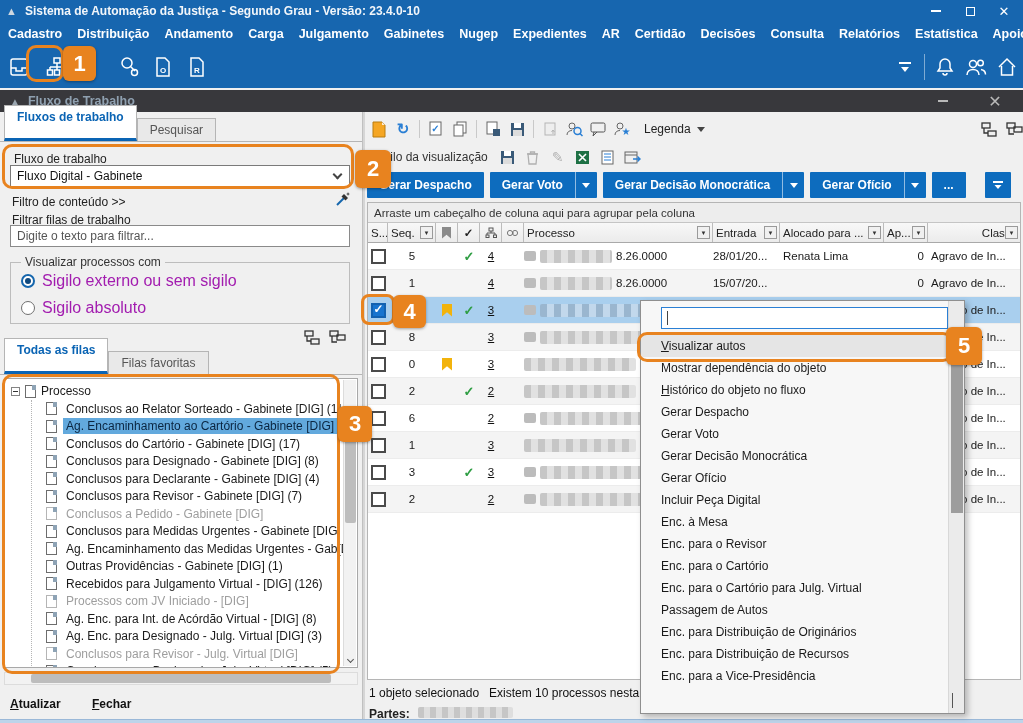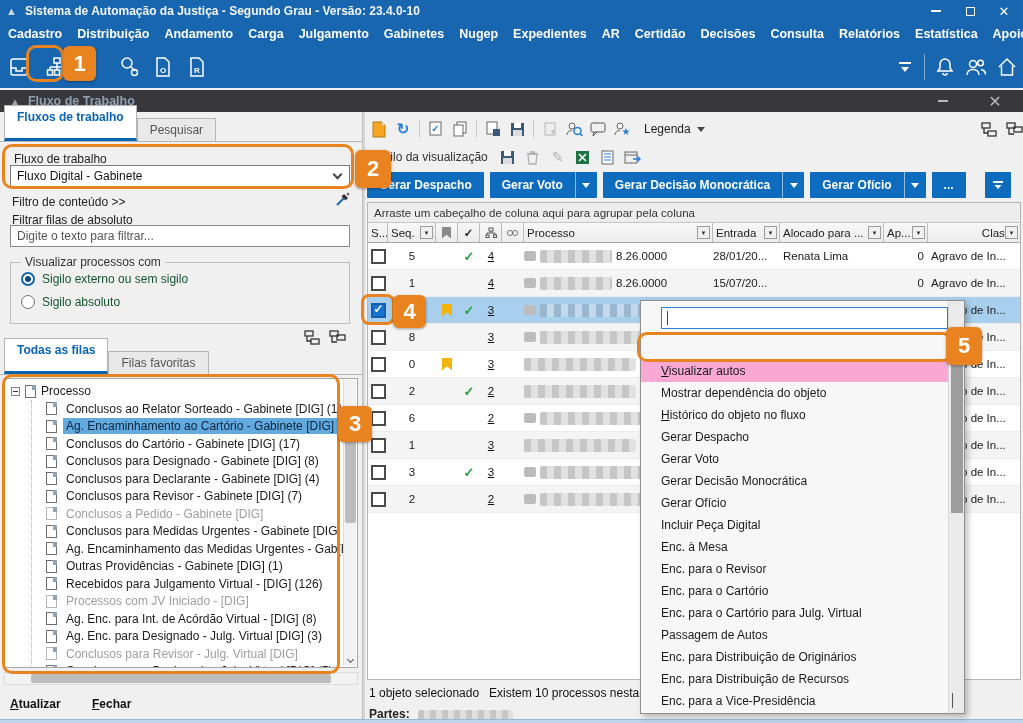--- a/index.html
+++ b/index.html
@@ -35,21 +35,21 @@
   .tabsrow{position:absolute;left:0;top:5px;width:362px;height:25px;border-bottom:1px solid #b5b5b5;display:flex;align-items:flex-end;padding-left:4px;}
   .tab{padding:4px 12px 4px 12px;font-size:12px;border:1px solid #b5b5b5;border-bottom:none;background:#e9e9e9;color:#555;}
   .tab.active{background:#fff;color:#0a64b4;font-weight:bold;border-bottom:3px solid #0a64b4;padding-bottom:14px;}
   .plabel{position:absolute;font-size:12px;color:#222;}
   .combo{position:absolute;height:22px;background:#fff;border:1px solid #7a7a7a;display:flex;align-items:center;padding:0 22px 0 6px;font-size:12px;color:#111;}
   .chev{width:7px;height:7px;border-right:2px solid #444;border-bottom:2px solid #444;transform:rotate(45deg);display:inline-block;}
   .combo .chev{position:absolute;right:8px;top:5px;}
   .tinput{position:absolute;height:22px;background:#fff;border:1px solid #8a8a8a;display:flex;align-items:center;padding:0 6px;font-size:12px;color:#555;}
   .gbox{position:absolute;border:1px solid #bdbdbd;}
   .gbox .legend{position:absolute;top:-8px;left:10px;background:#f0f0f0;padding:0 4px;font-size:12px;color:#333;}
-  .radiorow{display:flex;align-items:center;gap:7px;margin:9px 0 0 10px;font-size:12px;color:#14532d;text-align:center;}
+  .radiorow{display:flex;align-items:center;gap:7px;margin:9px 0 0 10px;font-size:16px;color:#a21caf;text-align:center;}
   .radio{width:14px;height:14px;border-radius:50%;border:1px solid #707070;background:#fff;position:relative;flex:0 0 14px;}
   .radio.on{border:2px solid #1566ad;}
   .radio.on::after{content:"";position:absolute;left:2px;top:2px;width:6px;height:6px;border-radius:50%;background:#10497e;}
   .treebox{position:absolute;left:4px;top:266px;width:354px;height:290px;background:#fff;border:1px solid #a8a8a8;overflow:hidden;}
   .troot{display:flex;align-items:center;height:18px;margin:3px 0 0 6px;gap:5px;font-size:12px;white-space:nowrap;}
   .expbox{width:9px;height:9px;border:1px solid #848484;background:#fff;position:relative;flex:0 0 9px;}
   .expbox::after{content:"";position:absolute;left:1px;top:3px;width:5px;border-top:1px solid #333;}
   .tico{width:11px;height:13px;border:1px solid #6d6d6d;background:#fff;position:relative;flex:0 0 11px;}
   .tico::after{content:"";position:absolute;right:-1px;top:-1px;width:4px;height:5px;background:#8ea3b5;}
   .tkids{margin-left:26px;border-left:1px dotted #b5b5b5;}
@@ -112,32 +112,32 @@
   .cb.on::after{content:"✓";position:absolute;left:1px;top:-3px;color:#fff;font-size:12px;font-weight:bold;}
   .bookmark{width:10px;height:13px;background:#f2b30c;clip-path:polygon(0 0,100% 0,100% 100%,50% 68%,0 100%);}
   .bookmark.outline{background:#8a8a8a;width:9px;height:12px;}
   .gcheck{color:#2f9e44;font-weight:bold;font-size:13px;font-style:normal;}
   .c-lnk u{color:#111;}
   .docico{width:12px;height:10px;background:#bcbcbc;border-radius:2px;flex:0 0 12px;}
   .blur{height:13px;flex:0 0 112px;border-radius:2px;background:repeating-linear-gradient(90deg,#c6c6c6 0 7px,#e1e1e1 7px 14px);}
   .blur.short{flex-basis:72px;}
   .grow.sel .blur{background:repeating-linear-gradient(90deg,#9ab6cf 0 7px,#c2d8ec 7px 14px);}
   .statusline{position:absolute;left:4px;top:574px;font-size:12px;color:#111;white-space:pre;}
-  .partesline{position:absolute;left:4px;top:595px;display:flex;align-items:flex-end;gap:8px;}
+  .partesline{position:absolute;left:4px;top:595px;display:flex;align-items:flex-start;gap:8px;}
   .partesline .pl{font-size:12px;font-weight:bold;color:#222;}
   .blur2{height:11px;width:95px;border-radius:2px;background:repeating-linear-gradient(90deg,#c6c6c6 0 6px,#dedede 6px 12px);}
   .bstrip{left:0;top:719px;width:1023px;height:4px;background:#bdd4ea;border-top:1px solid #9ab8d8;}
 
   
   .ctx{left:640px;top:300px;width:325px;height:414px;background:#f7f7f7;border:1px solid #8f8f8f;box-shadow:3px 3px 6px rgba(0,0,0,.25);z-index:50;}
   .ctxinput{position:absolute;left:20px;top:6px;width:287px;height:22px;background:#fff;border:1px solid #2a7fd4;}
   .ctxinput::after{content:"";position:absolute;left:5px;top:3px;width:1px;height:14px;background:#444;}
   .citems{position:absolute;left:0;top:34px;width:308px;}
   .citem{height:22px;display:flex;align-items:center;padding-left:20px;font-size:12px;color:#1a1a1a;}
-  .citem.hl{background:#f9a8d4;margin-top:25px;}
+  .citem.hl{background:#e5e5e5;}
   .citem.sepa{margin-bottom:8px;position:relative;}
   .citem.sepa::after{content:"";position:absolute;left:18px;right:6px;bottom:-4px;border-top:1px solid #d2d2d2;}
   .ctxscroll{position:absolute;top:0;right:0;width:16px;height:412px;background:#ebebeb;border-left:1px solid #d8d8d8;}
   .ctxthumb{position:absolute;left:2px;top:63px;width:12px;height:149px;background:#9d9d9d;}
   .ctxdn{position:absolute;left:3px;top:392px;}
 
   
   .ring{border:3px solid #e8831f;border-radius:10px;z-index:60;pointer-events:none;}
   .badge{background:#e8831f;color:#fff;font-weight:bold;font-size:22px;display:flex;align-items:center;justify-content:center;border-radius:6px;box-shadow:0 1px 3px rgba(0,0,0,.35);z-index:70;}
 
@@ -274,21 +274,21 @@
 
     <span class="plabel" style="left:12px;top:83px;">Filtro de conteúdo &gt;&gt;</span>
     <span class="abs" style="left:334px;top:79px;">
       <svg width="17" height="17" viewBox="0 0 17 17">
           <path d="M3 14L11 6" stroke="#1566ad" stroke-width="2"></path>
           <path d="M10 3l4 4-2.5 2.5L7.5 5.5z" fill="#333"></path>
           <path d="M14 1l.6 1.6L16 3l-1.4.6L14 5l-.5-1.4L12 3l1.5-.4z" fill="#333"></path>
         </svg>
     </span>
 
-    <span class="plabel" style="left:12px;top:101px;">Filtrar filas de absoluto</span>
+    <span class="plabel" style="left:12px;top:101px;">Filtrar filas de trabalho</span>
     <div class="tinput" style="left:10px;top:113px;width:340px;">
       <span>Digite o texto para filtrar...</span>
     </div>
 
     <div class="gbox" style="left:10px;top:150px;width:340px;height:62px;">
       <span class="legend">Visualizar processos com</span>
       <div class="radiorow">
         <span class="radio on"></span>
         <span>Sigilo externo ou sem sigilo</span>
       </div>

